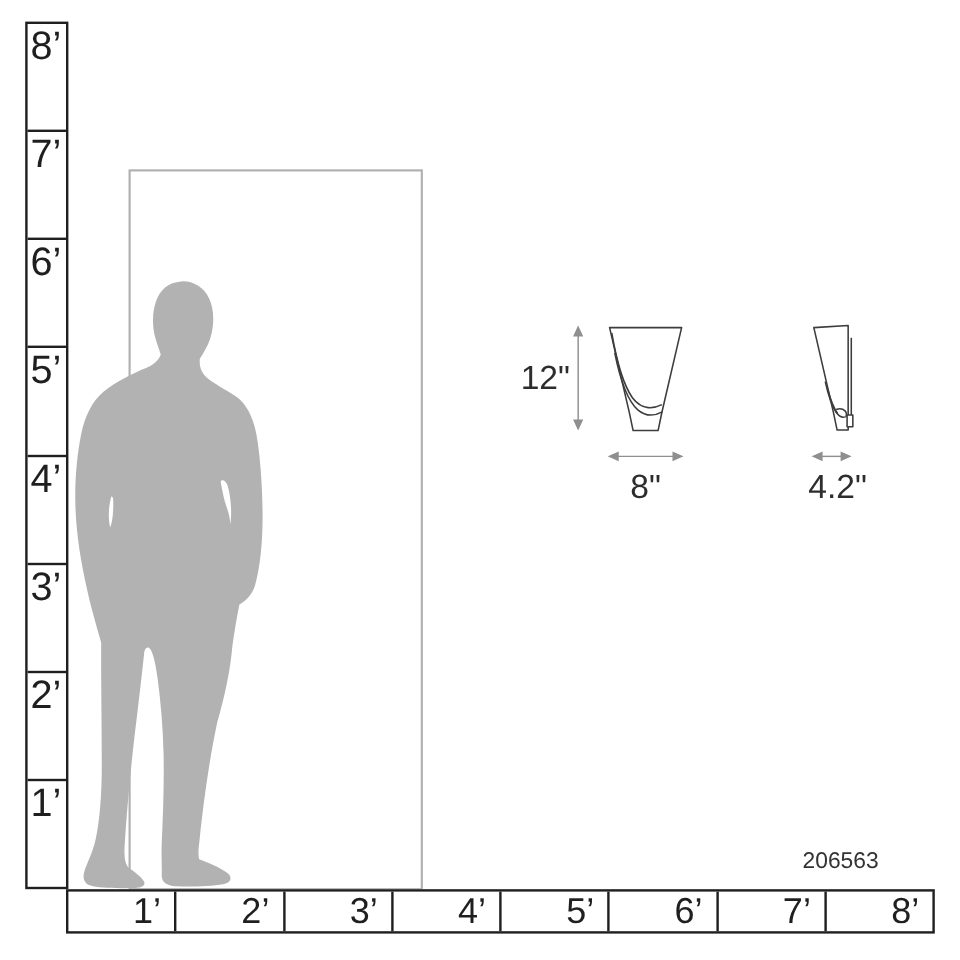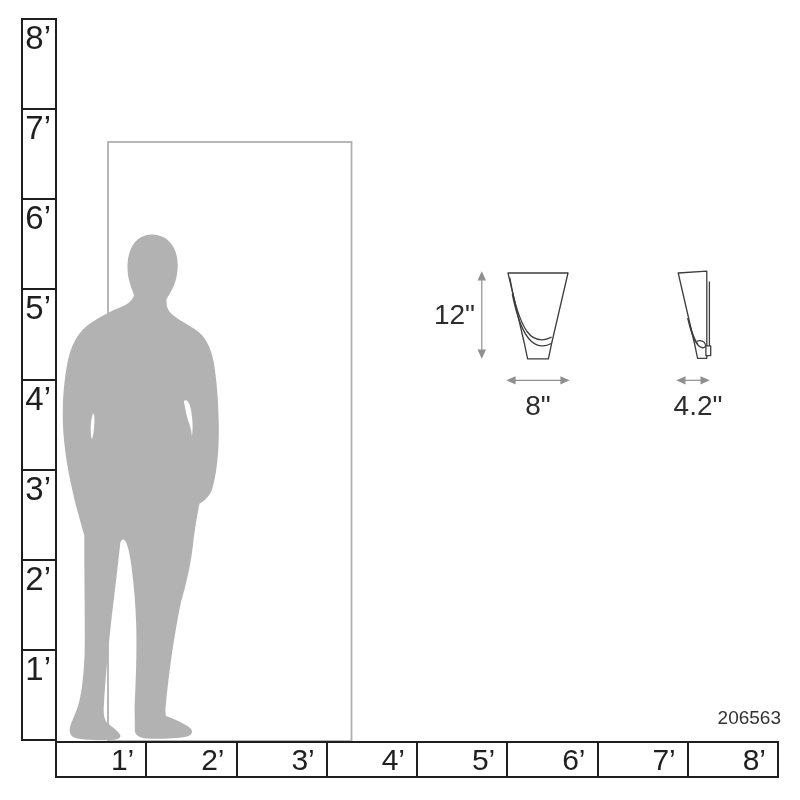--- a/index.html
+++ b/index.html
@@ -32,21 +32,21 @@
   }
   .h-ruler .cell:last-child{border-right:none;}
   
   #art{position:absolute;left:0;top:0;width:800px;height:800px;z-index:1;}
   
   .dim-label{position:absolute;color:#2d2d2d;font-size:28px;line-height:1.1;z-index:2;}
   #dim-height{left:423px;top:300px;width:52px;text-align:right;}
   #dim-width{left:508px;top:391px;width:60px;text-align:center;}
   #dim-depth{left:661px;top:391px;width:74px;text-align:center;}
   #product-code{
-    position:absolute;left:620px;top:707px;width:161px;text-align:right;
+    position:absolute;left:620px;top:707px;width:161px;text-align:center;
     font-size:19px;color:#333;z-index:2;
   }
 </style>
 </head>
 <body>
 
 <svg id="art" viewBox="0 0 800 800" xmlns="http://www.w3.org/2000/svg">
 
   <rect x="108" y="142" width="243.5" height="599" fill="none" stroke="#b0b0b0" stroke-width="1.8"></rect>
 

